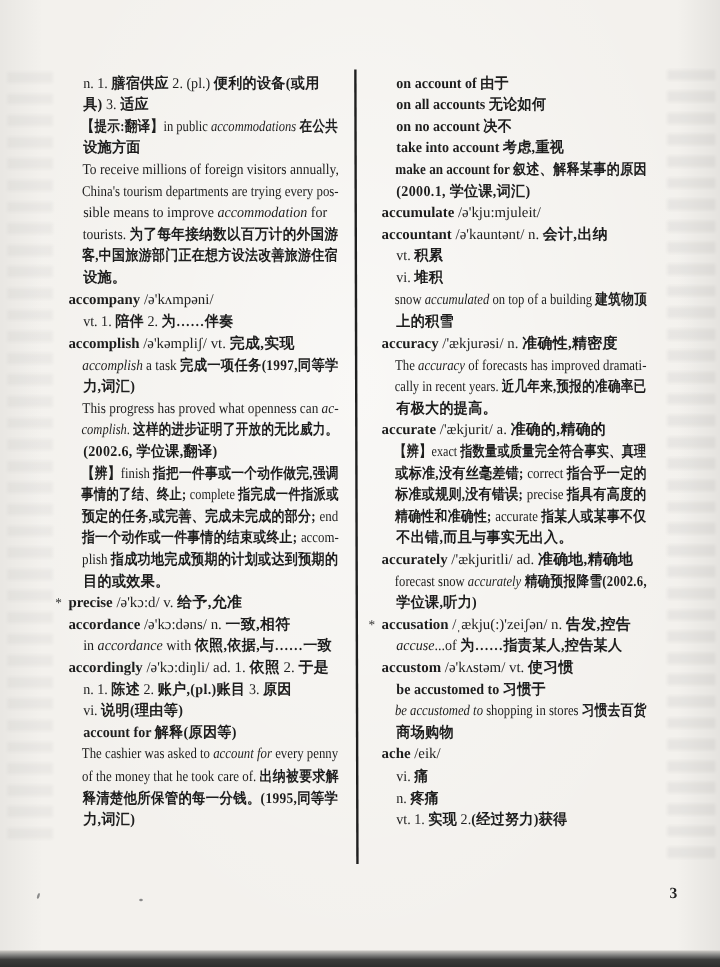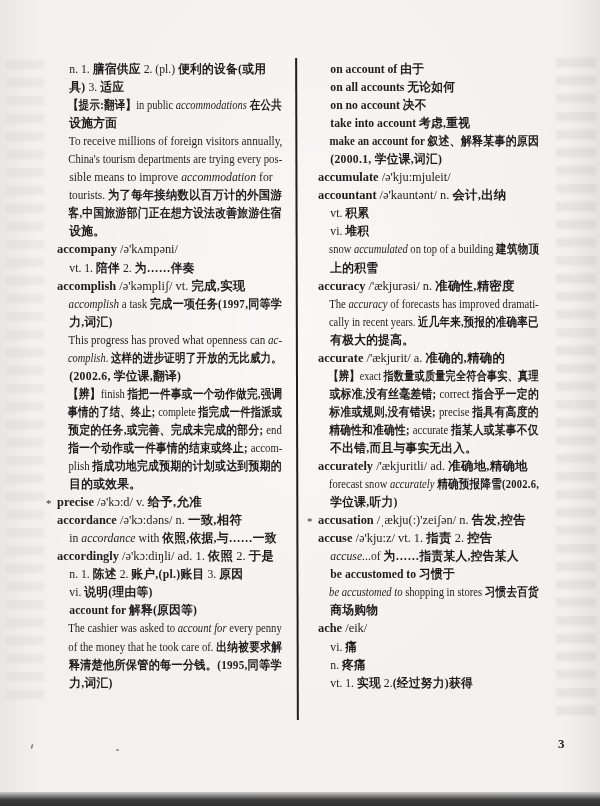--- a/index.html
+++ b/index.html
@@ -117,22 +117,22 @@
       <div class="line ind-0"><span class="s-b">accurate</span><span class="s-n"> /'ækjurit/   a. </span><span class="s-c">准确的,精确的</span></div>
       <div class="line ind-1" style="transform: scaleX(0.815498);"><span class="s-c">【辨】</span><span class="s-n">exact </span><span class="s-c">指数量或质量完全符合事实、真理</span></div>
       <div class="line ind-1" style="transform: scaleX(0.876984);"><span class="s-c">或标准,没有丝毫差错; </span><span class="s-n">correct </span><span class="s-c">指合乎一定的</span></div>
       <div class="line ind-1" style="transform: scaleX(0.873518);"><span class="s-c">标准或规则,没有错误; </span><span class="s-n">precise </span><span class="s-c">指具有高度的</span></div>
       <div class="line ind-1" style="transform: scaleX(0.863281);"><span class="s-c">精确性和准确性; </span><span class="s-n">accurate </span><span class="s-c">指某人或某事不仅</span></div>
       <div class="line ind-1" style="transform: scaleX(0.944444);"><span class="s-c">不出错,而且与事实无出入。</span></div>
       <div class="line ind-0"><span class="s-b">accurately</span><span class="s-n"> /'ækjuritli/   ad. </span><span class="s-c">准确地,精确地</span></div>
       <div class="line ind-1" style="transform: scaleX(0.85);"><span class="s-n">forecast snow </span><span class="s-i">accurately</span><span class="s-c"> 精确预报降雪(2002.6,</span></div>
       <div class="line ind-1" style="transform: scaleX(0.944444);"><span class="s-c">学位课,听力)</span></div>
       <div class="line ind-0"><span class="star">*</span><span class="s-b">accusation</span><span class="s-n"> /ˌækju(:)'zeiʃən/   n. </span><span class="s-c">告发,控告</span></div>
-      <div class="line ind-0"><span class="s-b">accuse</span><span class="s-n"> /ə'kju:z/   vt. 1. </span><span class="s-c">指责</span><span class="s-n">  2. </span><span class="s-c">控告</span></div>
       <div class="line ind-1" style="transform: scaleX(0.944444);"><span class="s-i">accuse</span><span class="s-n">...of </span><span class="s-c">为……指责某人,控告某人</span></div>
+      <div class="line ind-0"><span class="s-b">accustom</span><span class="s-n"> /ə'kʌstəm/   vt. </span><span class="s-c">使习惯</span></div>
       <div class="line ind-1" style="transform: scaleX(0.944444);"><span class="s-b">be accustomed to </span><span class="s-c">习惯于</span></div>
       <div class="line ind-1" style="transform: scaleX(0.853282);"><span class="s-i">be accustomed to</span><span class="s-n"> shopping in stores </span><span class="s-c">习惯去百货</span></div>
       <div class="line ind-1" style="transform: scaleX(0.944444);"><span class="s-c">商场购物</span></div>
       <div class="line ind-0"><span class="s-b">ache</span><span class="s-n"> /eik/</span></div>
       <div class="line ind-1" style="transform: scaleX(0.944444);"><span class="s-n">vi. </span><span class="s-c">痛</span></div>
       <div class="line ind-1" style="transform: scaleX(0.944444);"><span class="s-n">n. </span><span class="s-c">疼痛</span></div>
       <div class="line ind-1" style="transform: scaleX(0.944444);"><span class="s-n">vt. 1. </span><span class="s-c">实现</span><span class="s-n"> 2.</span><span class="s-c">(经过努力)获得</span></div>
     </div>
 
   <div class="speck speck-1"></div>

